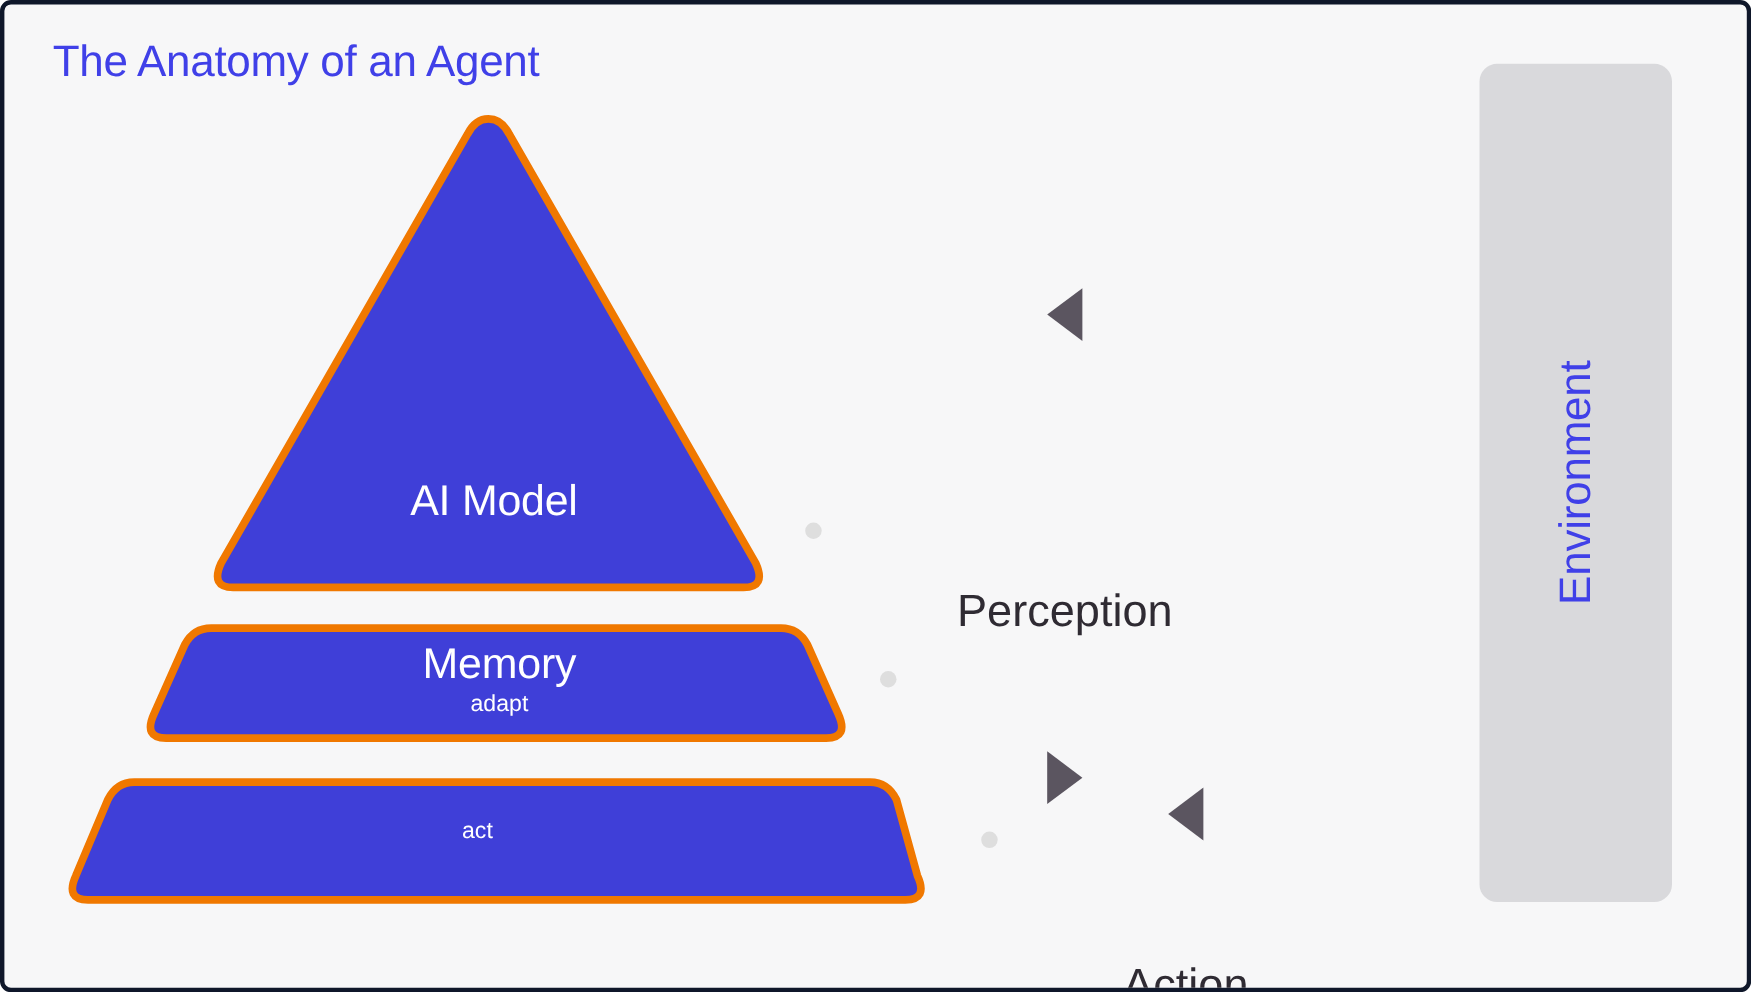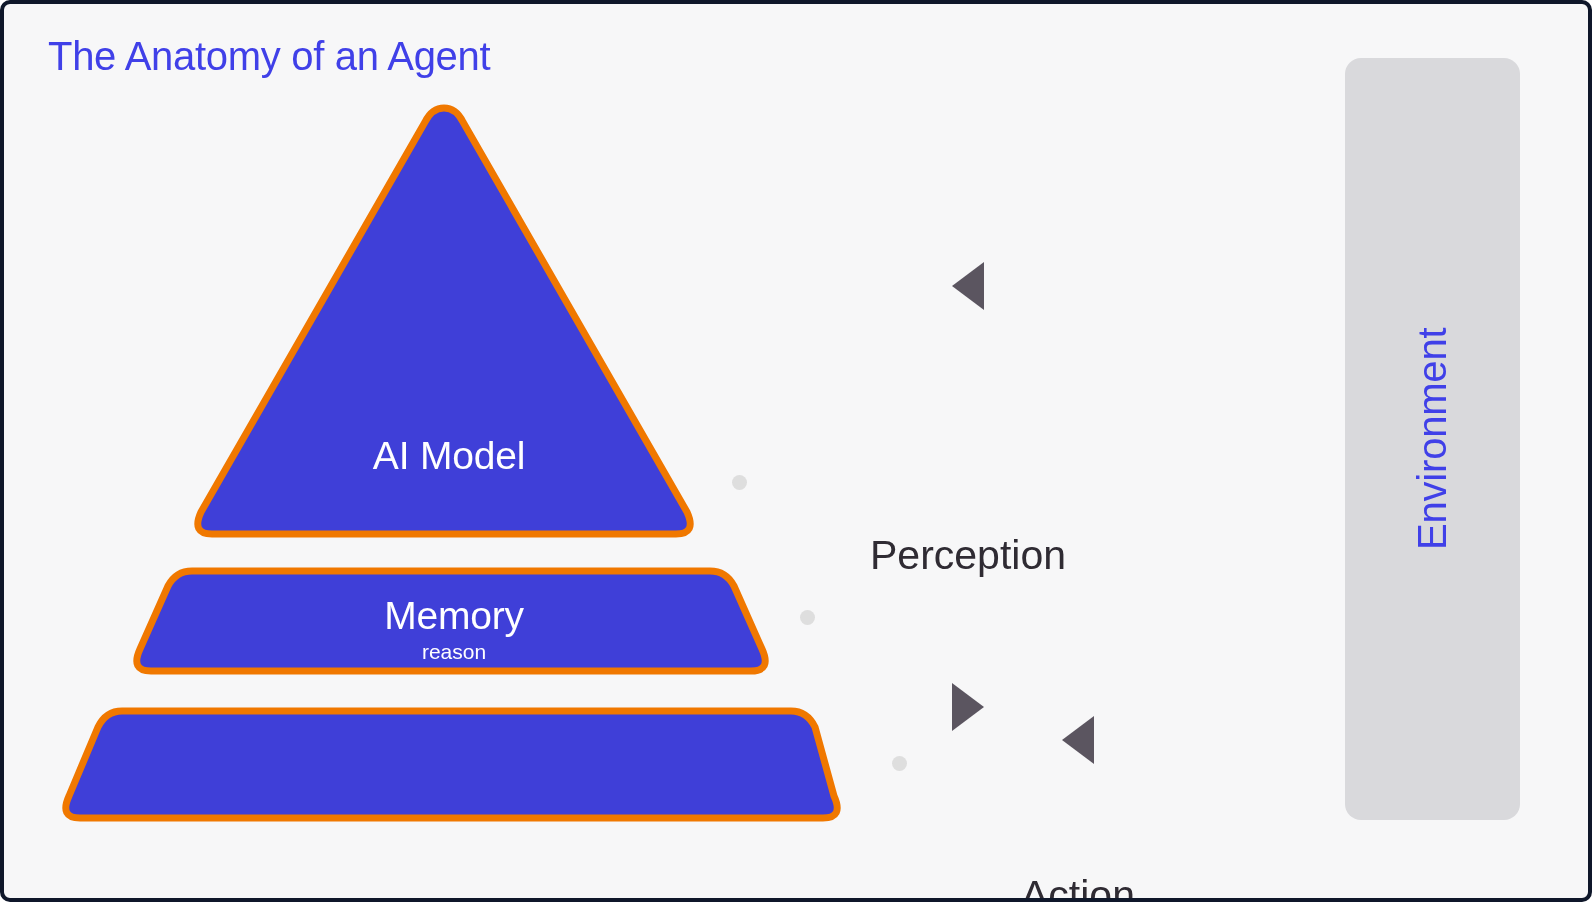--- a/index.html
+++ b/index.html
@@ -65,21 +65,21 @@
     display: block;
   }
   .layer-sub {
     font-size: 21px;
     font-weight: 400;
     display: block;
     margin-top: 6px;
   }
 
   #label-ai-model { left: 200px; top: 432px; width: 490px; text-align: center; }
-  #label-memory   { left: 180px; top: 592px; width: 540px; }
+  #label-memory   { left: 180px; top: 580px; width: 540px; }
   #label-tools    { left: 110px; top: 735px; width: 640px; }
 
   
   .flow-row {
     position: absolute;
     display: flex;
     align-items: center;
     user-select: none;
     flex-direction: column;
   }
@@ -199,24 +199,25 @@
              L 94 723
              Q 102 707 118 707 Z" fill="#3f3fd8" stroke="#f07800" stroke-width="7" stroke-linejoin="round"></path>
   </svg>
 
   <div class="layer-label-group" id="label-ai-model">
     <span class="layer-title">AI Model</span>
   </div>
 
   <div class="layer-label-group" id="label-memory">
     <span class="layer-title">Memory</span>
-    <span class="layer-sub">reason</span>
+    <span class="layer-sub">adapt</span>
   </div>
 
   <div class="layer-label-group" id="label-tools">
+    <span class="layer-sub">act</span>
   </div>
 
   <div class="anchor-dot" id="dot-ai-model"></div>
   <div class="anchor-dot" id="dot-memory"></div>
   <div class="anchor-dot" id="dot-tools"></div>
 
   <div class="flow-row" id="flow-perception">
     <span class="arrow-head left"></span>
     <span class="dash-line lhs"></span>
     <span class="flow-label">Perception</span>

